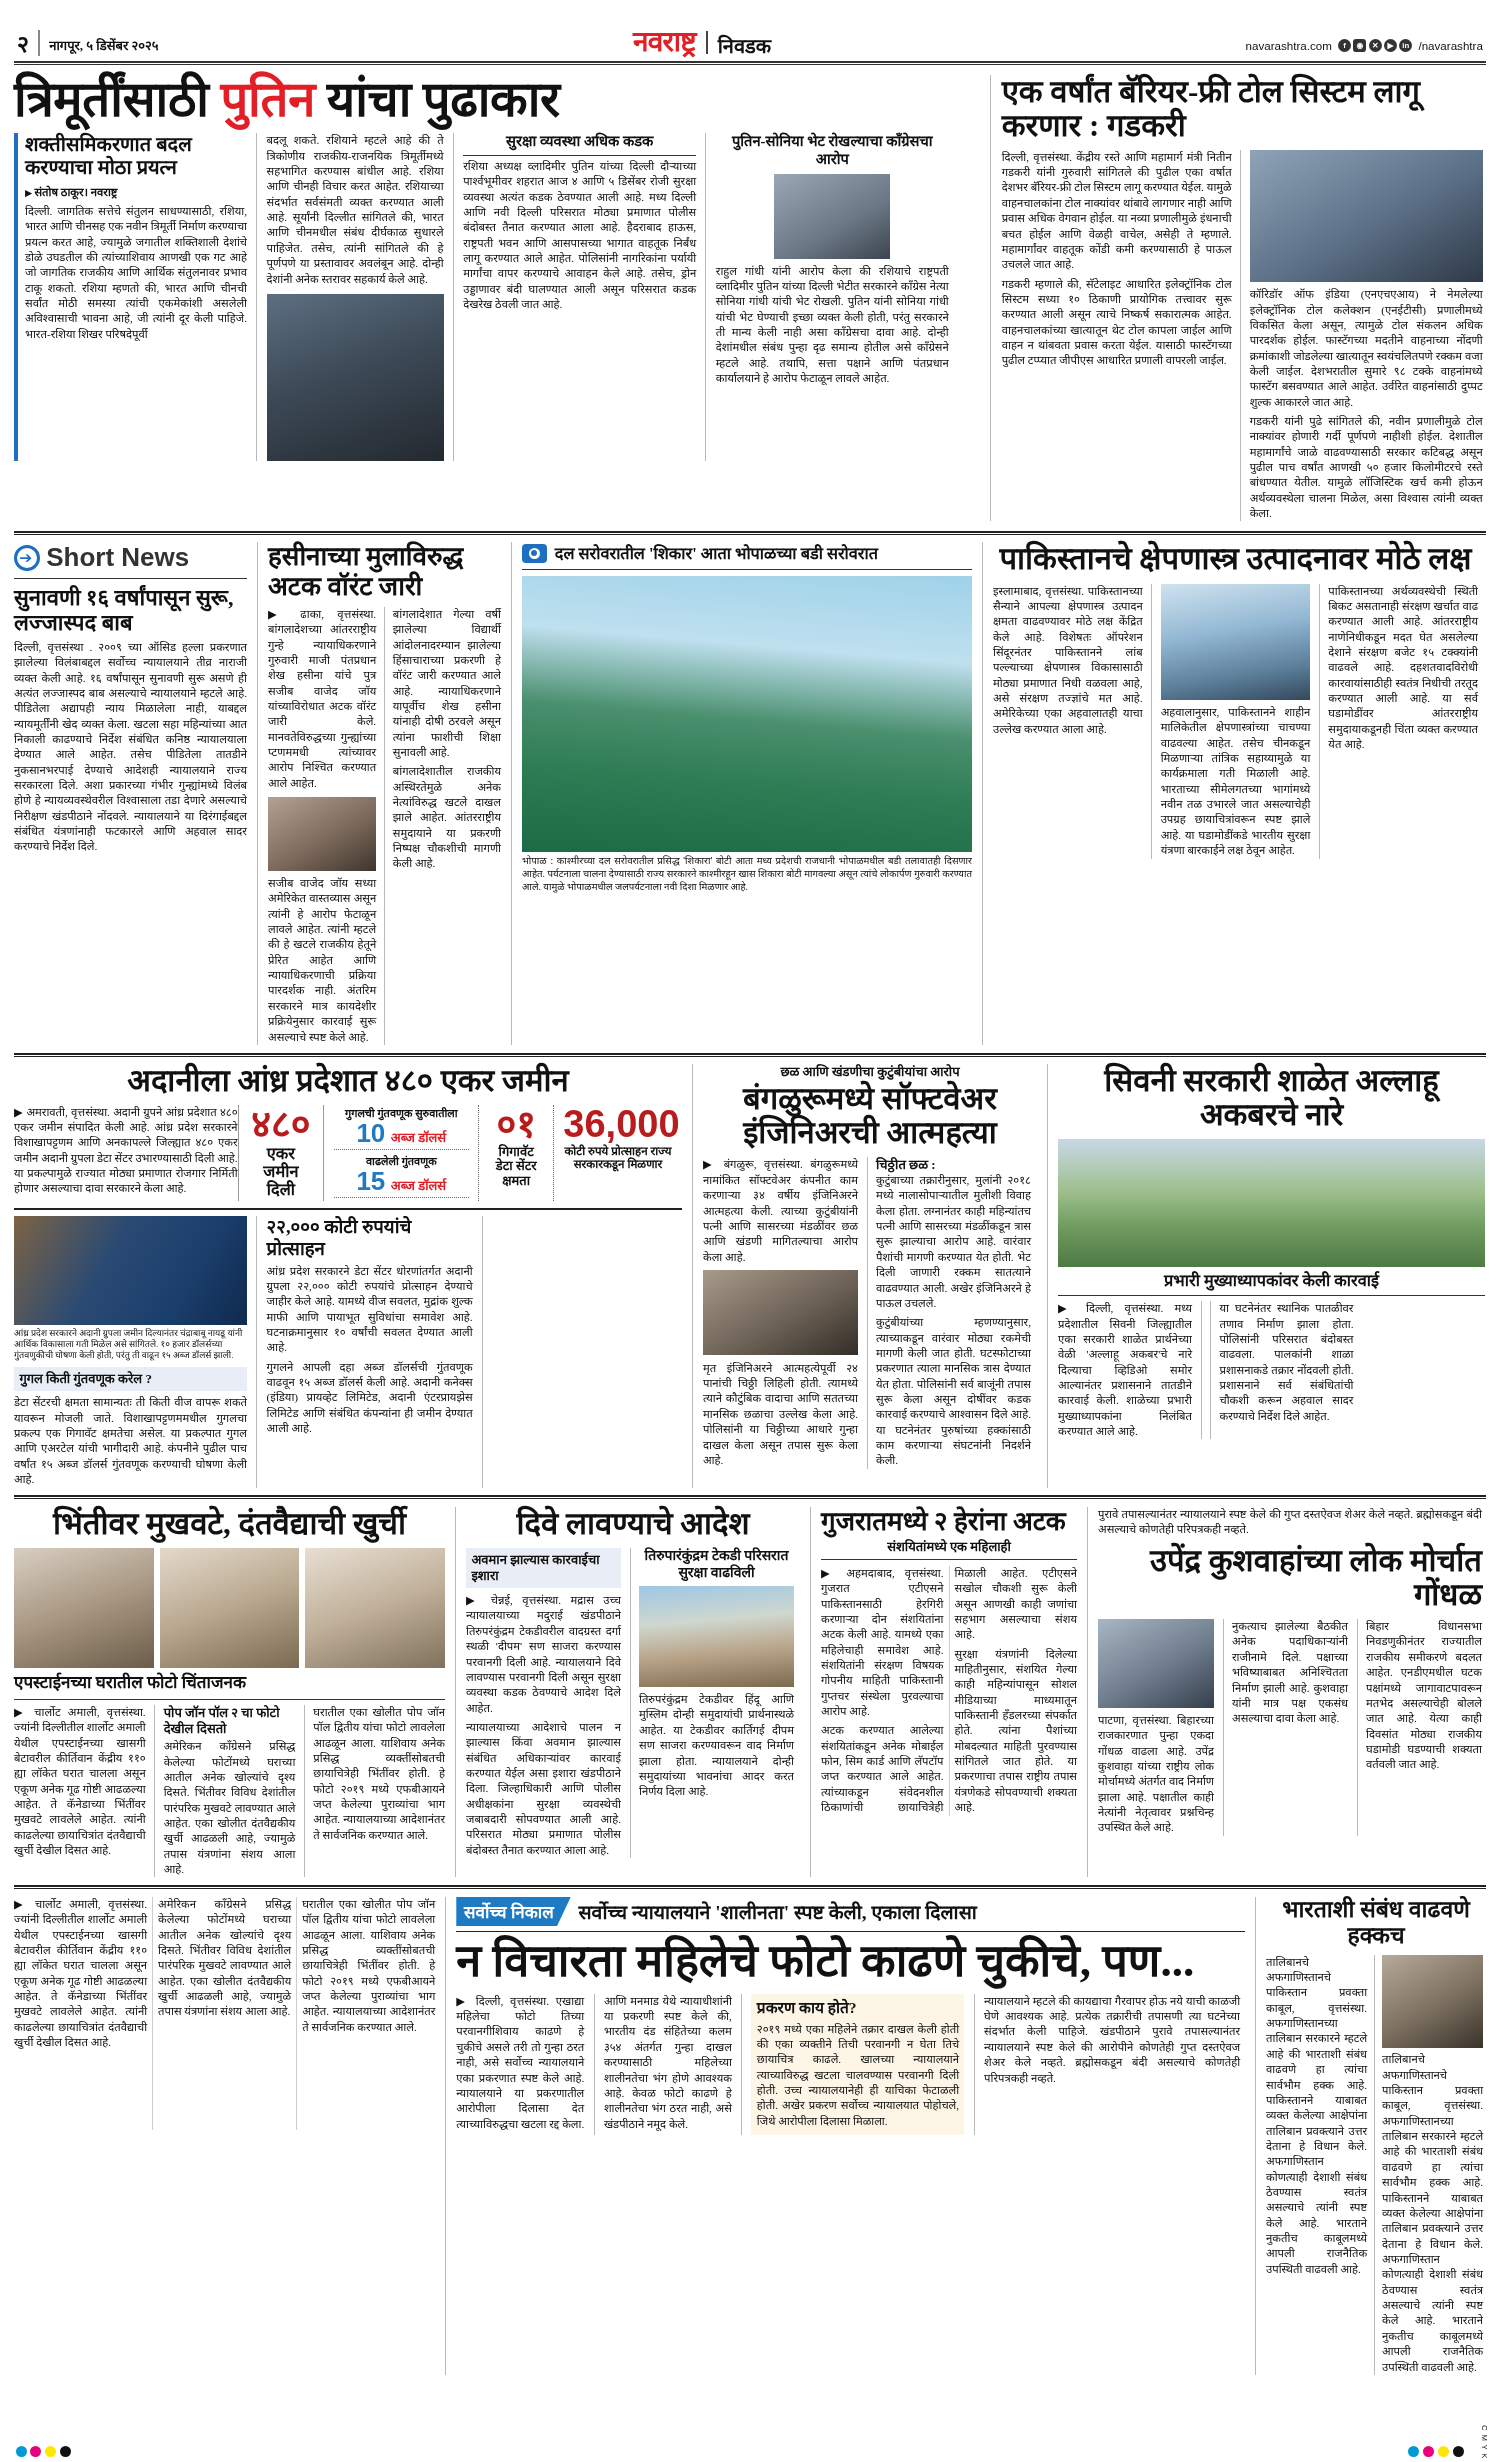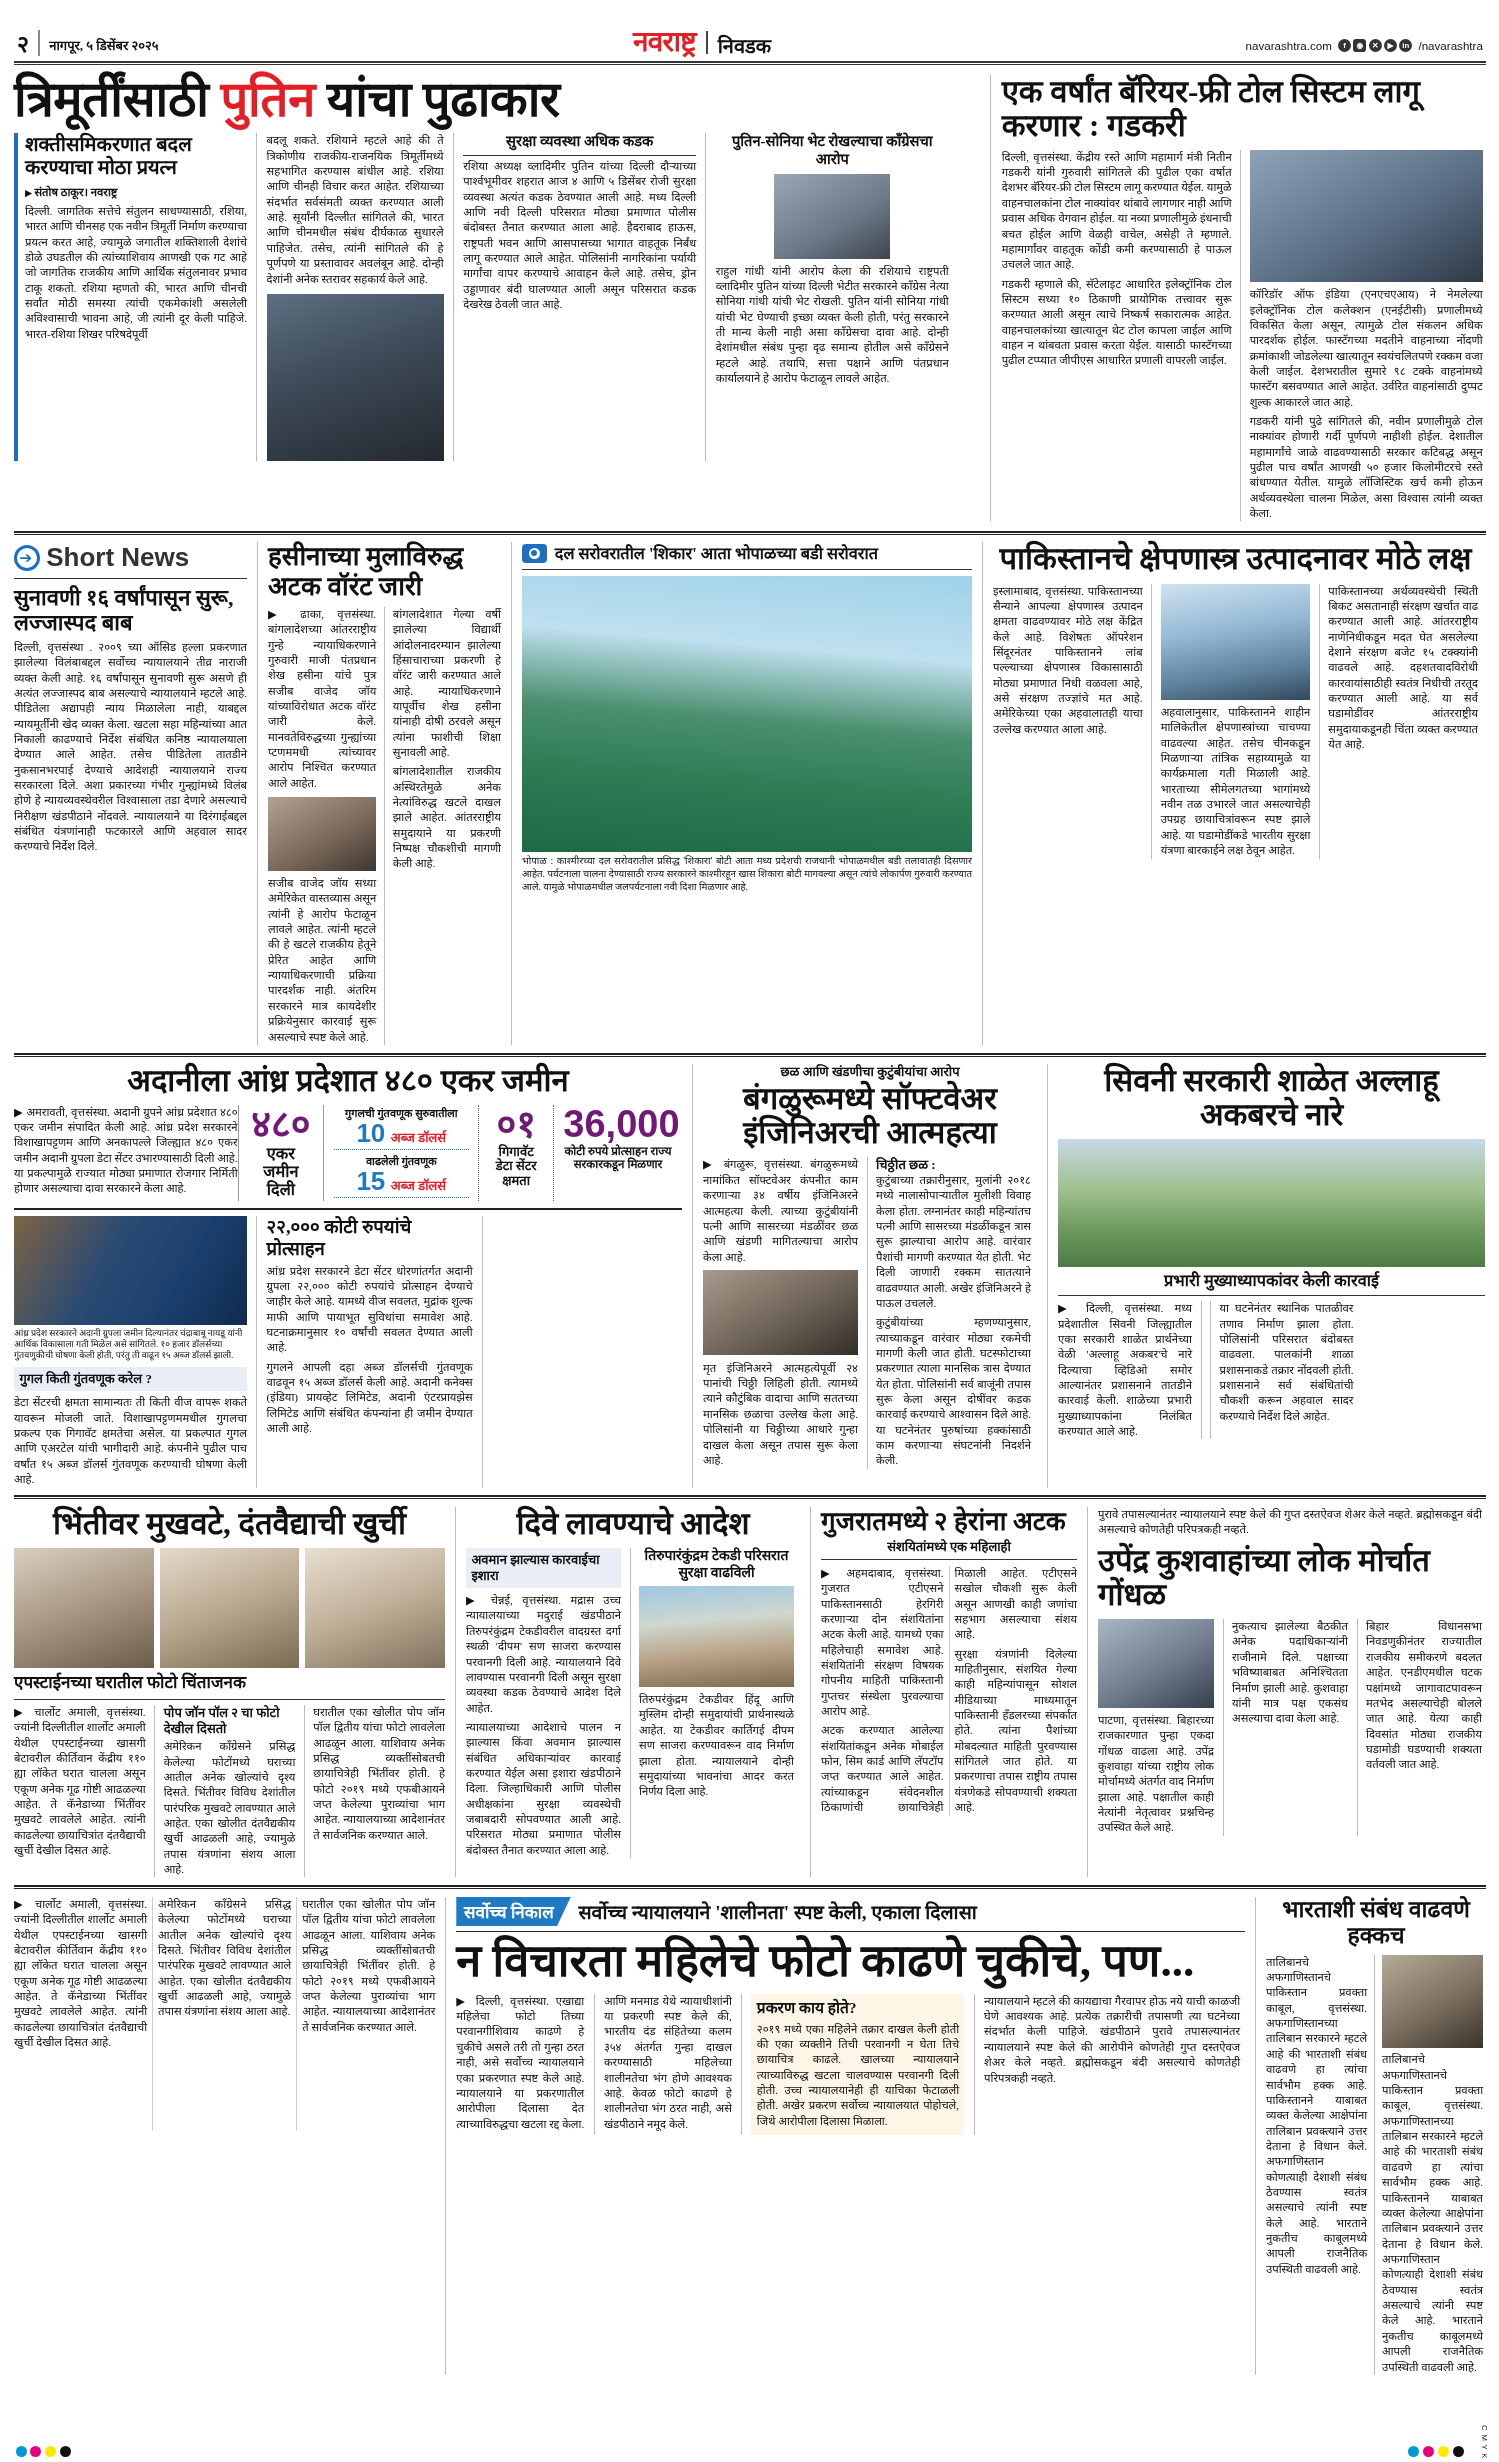--- a/index.html
+++ b/index.html
@@ -91,21 +91,21 @@
   .cam-icon { width: 25px; height: 19.4px; background: #1f6fc0; border-radius: 3.9px; position: relative; }
   .cam-icon::before { content:""; position:absolute; left:7px; top:3.9px; width:11px; height:11px;
                       border-radius:50%; background:#fff; }
   .cam-icon::after { content:""; position:absolute; left:9.3px; top:6.2px; width:6.2px; height:6.2px;
                      border-radius:50%; background:#1f6fc0; }
   .cam-txt { font-size: 16.3px; font-weight: bold; }
 
   
   .statbox { display: flex; align-items: stretch; gap: 0; }
   .stat-cell { padding: 0 9.3px; text-align: center; }
-  .stat-num { font-size: 38px; font-weight: bold; color: #701a75; line-height: 1; font-family: "Liberation Sans", sans-serif; }
+  .stat-num { font-size: 38px; font-weight: bold; color: #b91c1c; line-height: 1; font-family: "Liberation Sans", sans-serif; }
   .stat-lbl { font-size: 16.3px; font-weight: bold; line-height: 1.12; margin-top: 2.3px; }
   .stat-small-lbl { font-size: 11px; font-weight: bold; }
   .stat-row { display: flex; align-items: baseline; gap: 5.4px; justify-content: center; }
   .stat-n2 { font-size: 26px; font-weight: bold; color: #1f7ac4; font-family: "Liberation Sans", sans-serif; line-height: 1; }
   .stat-red { font-size: 13px; font-weight: bold; color: #e21f26; }
   .dots { border-top: 1.6px dotted #1f7ac4; margin: 3.1px 0; }
   .vdot { border-left: 1.6px dotted #666; }
   .vsolid { border-left: 0.8px solid #999; }
 
   
@@ -438,21 +438,21 @@
         <div class="body">▶ अहमदाबाद, वृत्तसंस्था. गुजरात एटीएसने पाकिस्तानसाठी हेरगिरी करणाऱ्या दोन संशयितांना अटक केली आहे. यामध्ये एका महिलेचाही समावेश आहे. संशयितांनी संरक्षण विषयक गोपनीय माहिती पाकिस्तानी गुप्तचर संस्थेला पुरवल्याचा आरोप आहे.</div>
         <div class="body" style="margin-top:3.9px;">अटक करण्यात आलेल्या संशयितांकडून अनेक मोबाईल फोन, सिम कार्ड आणि लॅपटॉप जप्त करण्यात आले आहेत. त्यांच्याकडून संवेदनशील ठिकाणांची छायाचित्रेही मिळाली आहेत. एटीएसने सखोल चौकशी सुरू केली असून आणखी काही जणांचा सहभाग असल्याचा संशय आहे.</div>
         <div class="body" style="margin-top:3.9px;">सुरक्षा यंत्रणांनी दिलेल्या माहितीनुसार, संशयित गेल्या काही महिन्यांपासून सोशल मीडियाच्या माध्यमातून पाकिस्तानी हँडलरच्या संपर्कात होते. त्यांना पैशांच्या मोबदल्यात माहिती पुरवण्यास सांगितले जात होते. या प्रकरणाचा तपास राष्ट्रीय तपास यंत्रणेकडे सोपवण्याची शक्यता आहे.</div>
       </div>
     </div>
 
     <div class="vsep"></div>
 
     <div style="width:384px;">
       <div class="body" style="margin-bottom:6.2px;">पुरावे तपासल्यानंतर न्यायालयाने स्पष्ट केले की गुप्त दस्तऐवज शेअर केले नव्हते. ब्रह्मोसकडून बंदी असल्याचे कोणतेही परिपत्रकही नव्हते.</div>
-      <h2 class="big" style="text-align:left;">उपेंद्र कुशवाहांच्या लोक मोर्चात गोंधळ</h2>
+      <h2 class="big" style="text-align:right;">उपेंद्र कुशवाहांच्या लोक मोर्चात गोंधळ</h2>
       <div style="display:flex; gap:8.5px; margin-top:7px;">
         <div style="width:116px;">
           <div class="photo ph-kushwaha" style="height:89px;"></div>
           <div class="body" style="margin-top:4.7px;">पाटणा, वृत्तसंस्था. बिहारच्या राजकारणात पुन्हा एकदा गोंधळ वाढला आहे. उपेंद्र कुशवाहा यांच्या राष्ट्रीय लोक मोर्चामध्ये अंतर्गत वाद निर्माण झाला आहे. पक्षातील काही नेत्यांनी नेतृत्वावर प्रश्नचिन्ह उपस्थित केले आहे.</div>
         </div>
         <div class="vsep"></div>
         <div style="width:116px;">
           <div class="body">नुकत्याच झालेल्या बैठकीत अनेक पदाधिकाऱ्यांनी राजीनामे दिले. पक्षाच्या भविष्याबाबत अनिश्चितता निर्माण झाली आहे. कुशवाहा यांनी मात्र पक्ष एकसंध असल्याचा दावा केला आहे.</div>
         </div>
         <div class="vsep"></div>

